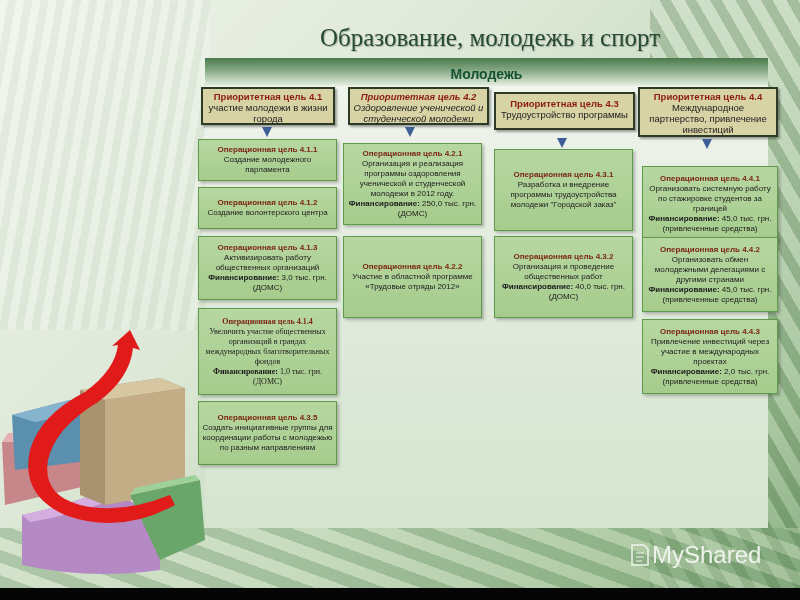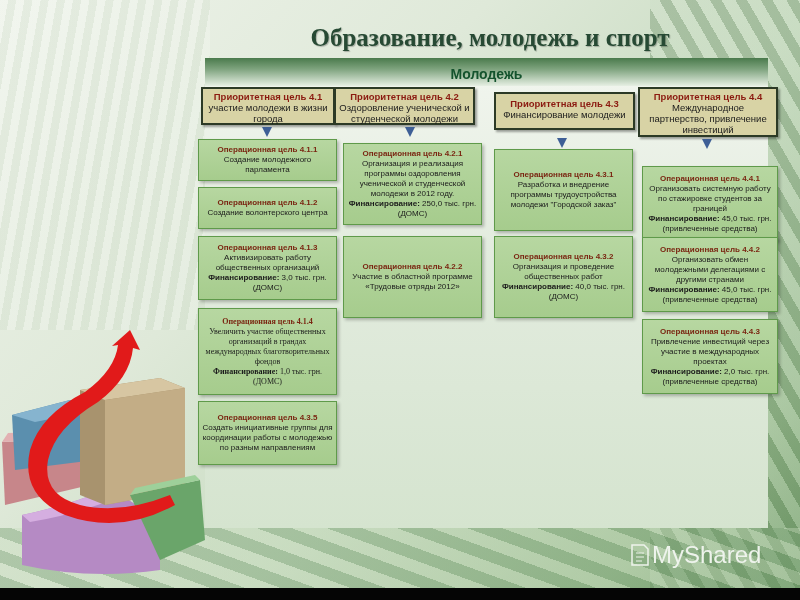--- a/index.html
+++ b/index.html
@@ -17,21 +17,21 @@
     position:absolute; right:0; top:0; width:150px; height:600px;
     background: repeating-linear-gradient(60deg, rgba(90,130,85,0.35) 0 10px, rgba(200,220,195,0.3) 10px 22px);
   }
   .bg-bottom {
     position:absolute; left:0; right:0; top:528px; height:60px;
     background: repeating-linear-gradient(20deg, rgba(120,160,115,0.45) 0 12px, rgba(200,220,190,0.4) 12px 24px);
   }
   .black-bar { position:absolute; left:0; right:0; bottom:0; height:12px; background:#050505; }
   .page-title {
     position:absolute; left:200px; width:580px; top:24px; text-align:center;
-    font-family:"Liberation Serif", serif; font-weight:bold; font-size:25px; color:#274a34;
+    font-family:"Liberation Serif", serif; font-weight:normal; font-size:25px; color:#274a34;
     text-shadow: 1px 1px 1px rgba(0,0,0,0.25);
   }
   .panel {
     position:absolute; left:205px; top:58px; width:563px; height:470px;
     background: linear-gradient(180deg, #f2f6ef 0%, #e3ecdf 40%, #d5e4cf 100%);
   }
   .section-bar {
     position:absolute; left:205px; top:58px; width:563px; height:28px;
     background: linear-gradient(180deg, #4a7a4c 0%, #7fa47f 40%, #e6efe3 100%);
   }
@@ -81,27 +81,27 @@
 <div class="page-title">Образование, молодежь и спорт</div>
 
 <div class="panel"></div>
 <div class="section-bar"></div>
 <div class="section-title">Молодежь</div>
 
 <div class="prio" style="left:201px; top:87px; width:134px; height:38px;">
   <span class="ptitle">Приоритетная цель 4.1</span>
   <span>участие молодежи в жизни города</span>
 </div>
-<div class="prio" style="left:334px; top:87px; width:141px; height:38px;">
+<div class="prio" style="left:348px; top:87px; width:141px; height:38px;font-style:italic;">
   <span class="ptitle">Приоритетная цель 4.2</span>
   <span>Оздоровление ученической и студенческой молодежи</span>
 </div>
 <div class="prio" style="left:494px; top:92px; width:141px; height:38px; padding-top:4px;">
   <span class="ptitle">Приоритетная цель 4.3</span>
-  <span>Финансирование молодежи</span>
+  <span>Трудоустройство программы</span>
 </div>
 <div class="prio" style="left:638px; top:87px; width:140px; height:50px;">
   <span class="ptitle">Приоритетная цель 4.4</span>
   <span>Международное партнерство, привлечение инвестиций</span>
 </div>
 
 <div class="arrow-down" style="left:262px; top:127px;"></div>
 <div class="arrow-down" style="left:405px; top:127px;"></div>
 <div class="arrow-down" style="left:557px; top:138px;"></div>
 <div class="arrow-down" style="left:702px; top:139px;"></div>

